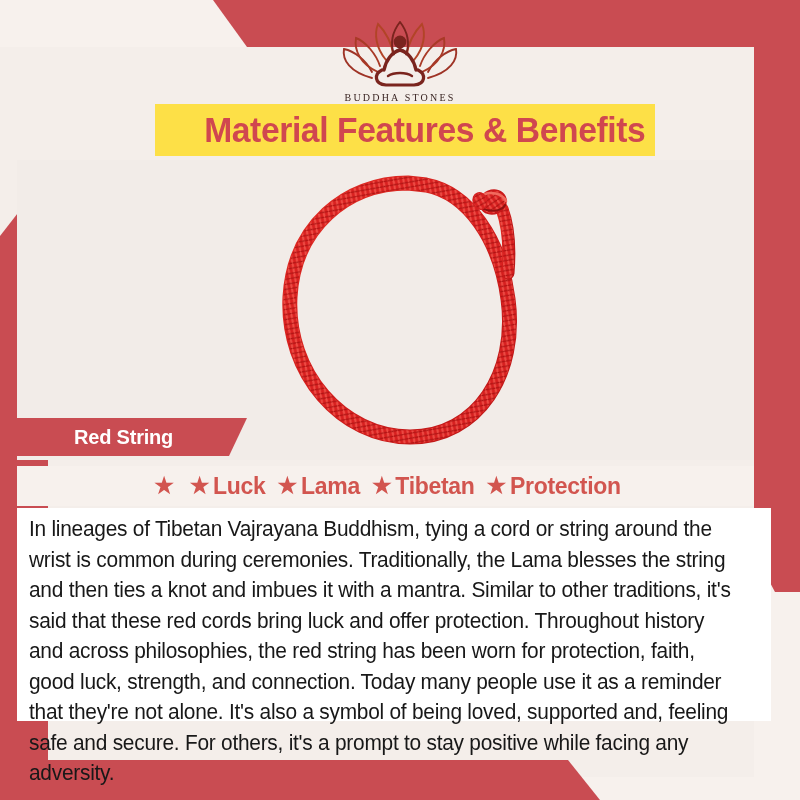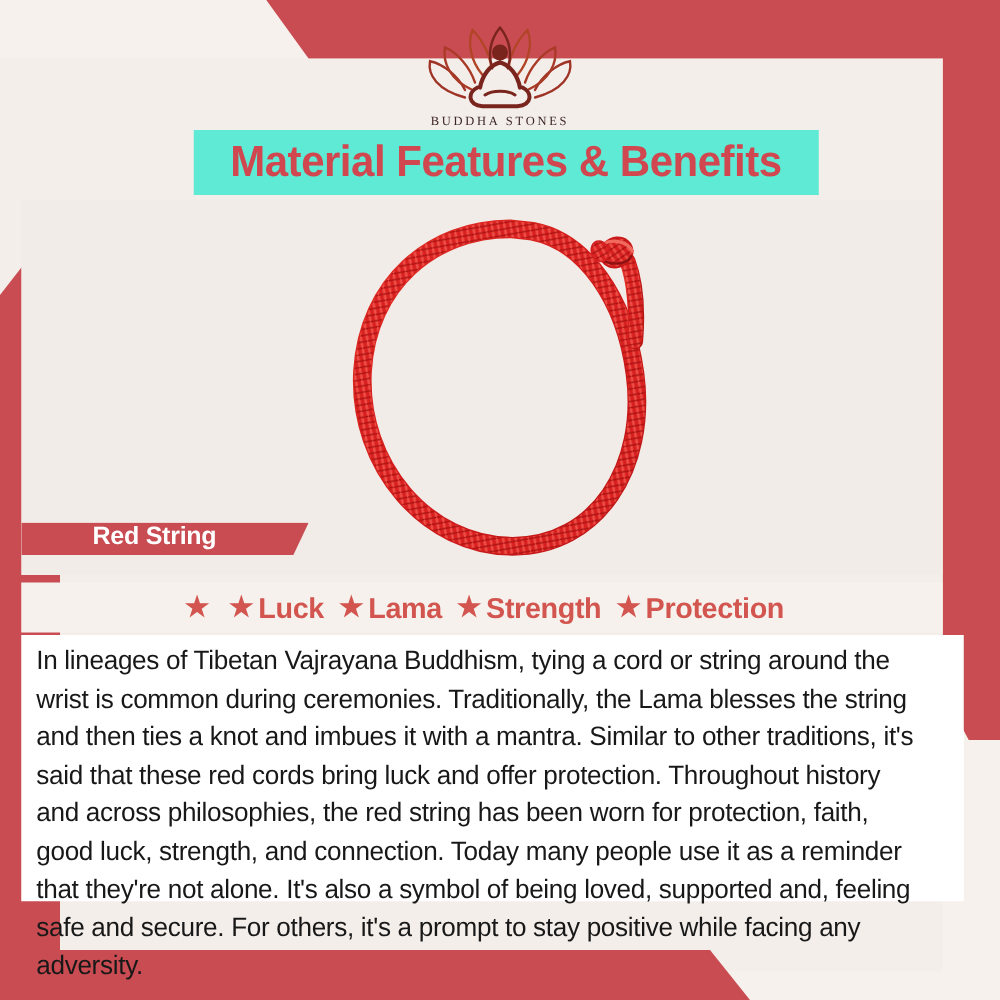--- a/index.html
+++ b/index.html
@@ -76,22 +76,22 @@
     font-family:"Liberation Serif", serif;
     font-size:10px;
     letter-spacing:2.2px;
     color:#3A2523;
     font-weight:400;
   }
   .title-box{
     position:absolute;
     left:155px; top:104px;
     width:500px; height:52px;
-    background:#5eead4;
-    display:flex; align-items:center; justify-content:center;
+    background:#fde047;
+    display:flex; align-items:center; justify-content:flex-end;
   }
   .title-text{
     font-size:35px;
     font-weight:bold;
     color:#D0474F;
     letter-spacing:-0.4px;
     font-family:"Liberation Sans", sans-serif;
     transform:scaleX(0.96);
   }
 
@@ -100,24 +100,24 @@
     position:absolute;
     left:250px; top:165px;
     width:310px; height:295px;
     z-index:4;
   }
 
   
   .label-banner{
     position:absolute;
     left:17px; top:418px;
-    width:230px; height:26px;
+    width:230px; height:38px;
     background:#C94C52;
     clip-path:polygon(0 0, 230px 0, 212px 38px, 0 38px);
-    display:flex; align-items:flex-start;
+    display:flex; align-items:center;
     z-index:6;
   }
   .label-banner-text{
     margin-left:57px;
     color:#FFFFFF;
     font-size:20px;
     font-weight:bold;
     letter-spacing:-0.2px;
   }
 
@@ -264,21 +264,21 @@
     <div class="feature">
       <span class="star">★</span>
       <span>Luck</span>
     </div>
     <div class="feature">
       <span class="star">★</span>
       <span>Lama</span>
     </div>
     <div class="feature">
       <span class="star">★</span>
-      <span>Strength</span>
+      <span>Tibetan</span>
     </div>
     <div class="feature">
       <span class="star">★</span>
       <span>Protection</span>
     </div>
   </div>
 
   <div class="copy-box">
     <div class="copy-text">In lineages of Tibetan Vajrayana Buddhism, tying a cord or string around the wrist is common during ceremonies. Traditionally, the Lama blesses the string and then ties a knot and imbues it with a mantra. Similar to other traditions, it's said that these red cords bring luck and offer protection. Throughout history and across philosophies, the red string has been worn for protection, faith, good luck, strength, and connection. Today many people use it as a reminder that they're not alone. It's also a symbol of being loved, supported and, feeling safe and secure. For others, it's a prompt to stay positive while facing any adversity.</div>
   </div>

